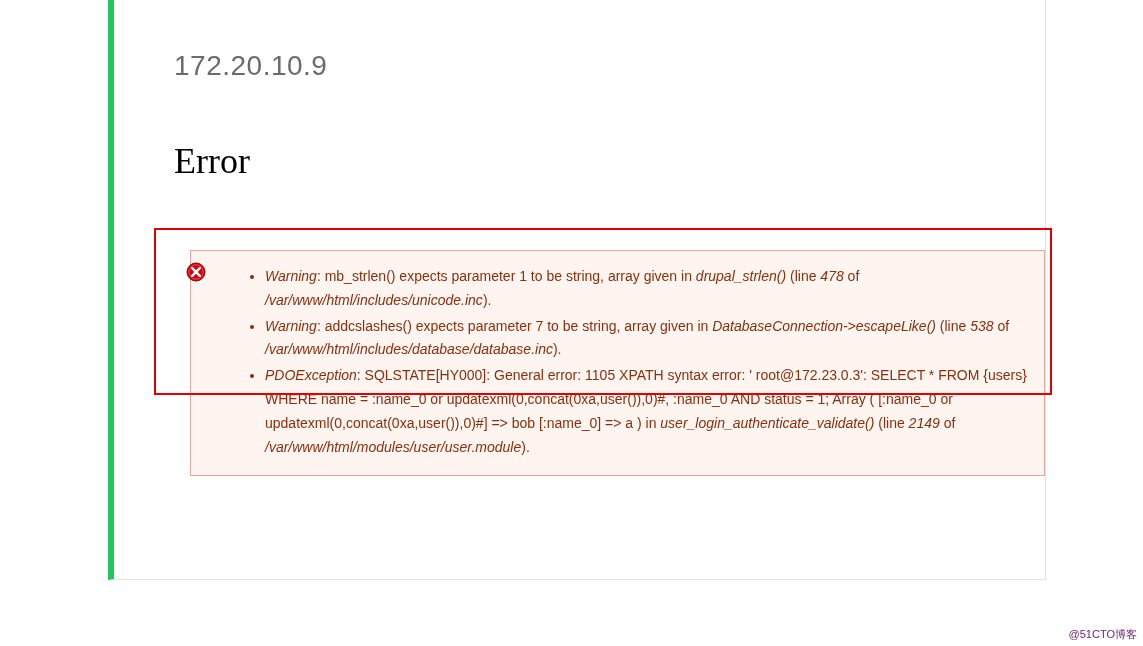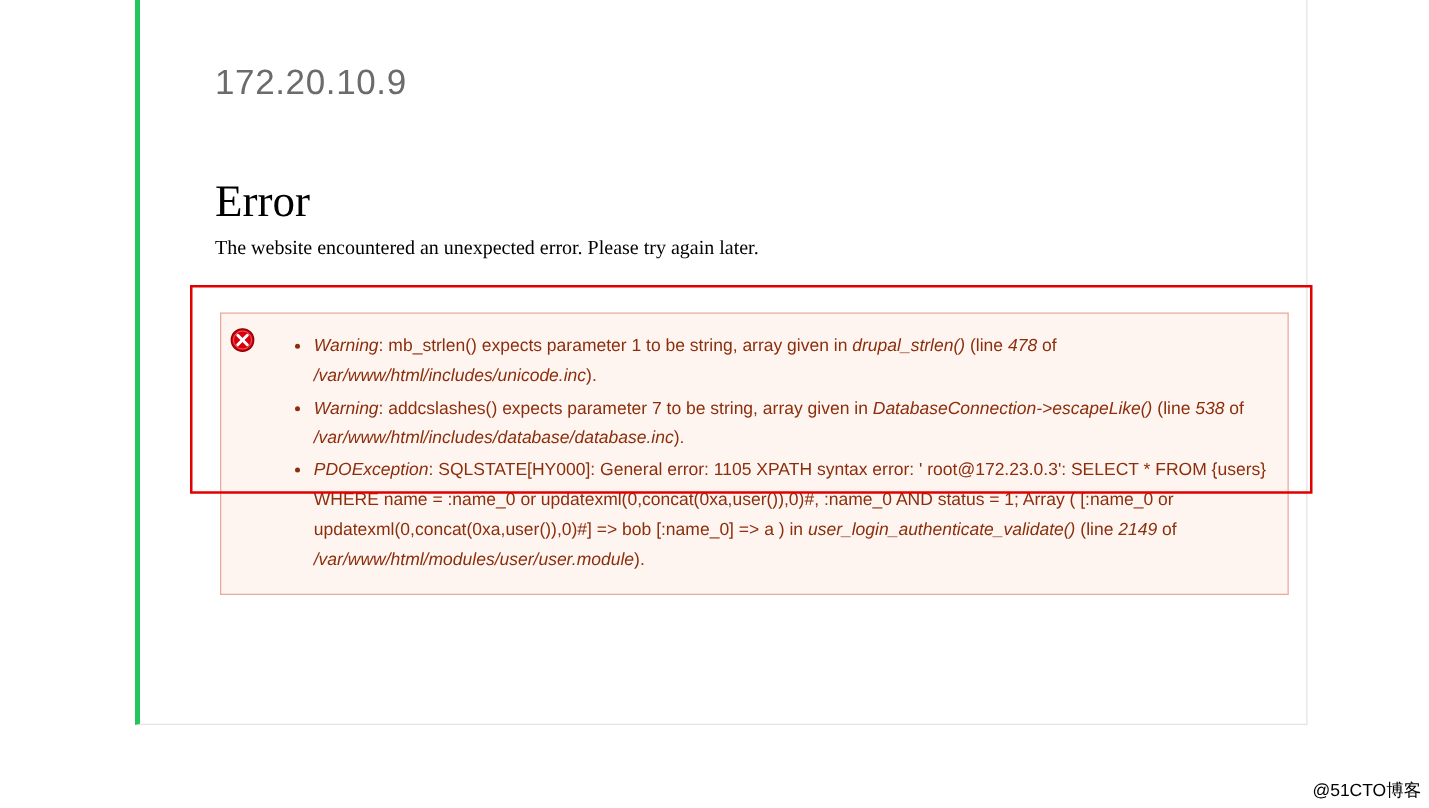--- a/index.html
+++ b/index.html
@@ -11,21 +11,21 @@
     font-family: Georgia, "Times New Roman", serif;
     color: #000;
     position: relative;
   }
   .page-outline {
     position: absolute;
     left: 108px;
     top: 0;
     width: 938px;
     height: 580px;
-    border-left: 4px solid #22c55e;
+    border-left: 6px solid #22c55e;
     border-right: 1px solid #e3e3e3;
     border-bottom: 1px solid #e3e3e3;
     box-sizing: border-box;
   }
   .ip-header {
     position: absolute;
     left: 60px;
     top: 50px;
     font-family: "Helvetica Neue", Arial, sans-serif;
     font-size: 28px;
@@ -45,21 +45,21 @@
   .error-subtext {
     position: absolute;
     left: 60px;
     top: 190px;
     font-family: Georgia, "Times New Roman", serif;
     font-size: 16px;
     color: #000;
   }
   .msg-box {
     position: absolute;
-    left: 64px;
+    left: 76px;
     top: 250px;
     width: 855px;
     box-sizing: border-box;
     border: 1px solid #e9a99a;
     background: #fef5f1;
     padding: 14px 16px 14px 56px;
     font-family: Arial, Helvetica, sans-serif;
     font-size: 14px;
     line-height: 1.7;
     color: #8c2e0b;
@@ -88,34 +88,33 @@
     height: 167px;
     border: 2px solid #e00000;
     box-sizing: border-box;
     pointer-events: none;
   }
   .watermark {
     position: absolute;
     right: 6px;
     bottom: 4px;
     font-family: Arial, sans-serif;
-    font-size: 14px;
-    color: #000000;
+    font-size: 11px;
+    color: #701a75;
   }
 </style>
 </head>
 <body>
 
 <div class="page-outline">
 
   <div class="ip-header">172.20.10.9</div>
 
   <h1 class="error-heading">Error</h1>
 
-  <div class="error-subtext">The website encountered an unexpected error. Please try again later.</div>
 
   <div class="msg-box">
     <ul>
       <li>
         <em>Warning</em><span>: mb_strlen() expects parameter 1 to be string, array given in </span><em>drupal_strlen()</em><span> (line </span><em>478</em><span> of </span><em>/var/www/html/includes/unicode.inc</em><span>).</span>
       </li>
       <li>
         <em>Warning</em><span>: addcslashes() expects parameter 7 to be string, array given in </span><em>DatabaseConnection-&gt;escapeLike()</em><span> (line </span><em>538</em><span> of </span><em>/var/www/html/includes/database/database.inc</em><span>).</span>
       </li>
       <li>

